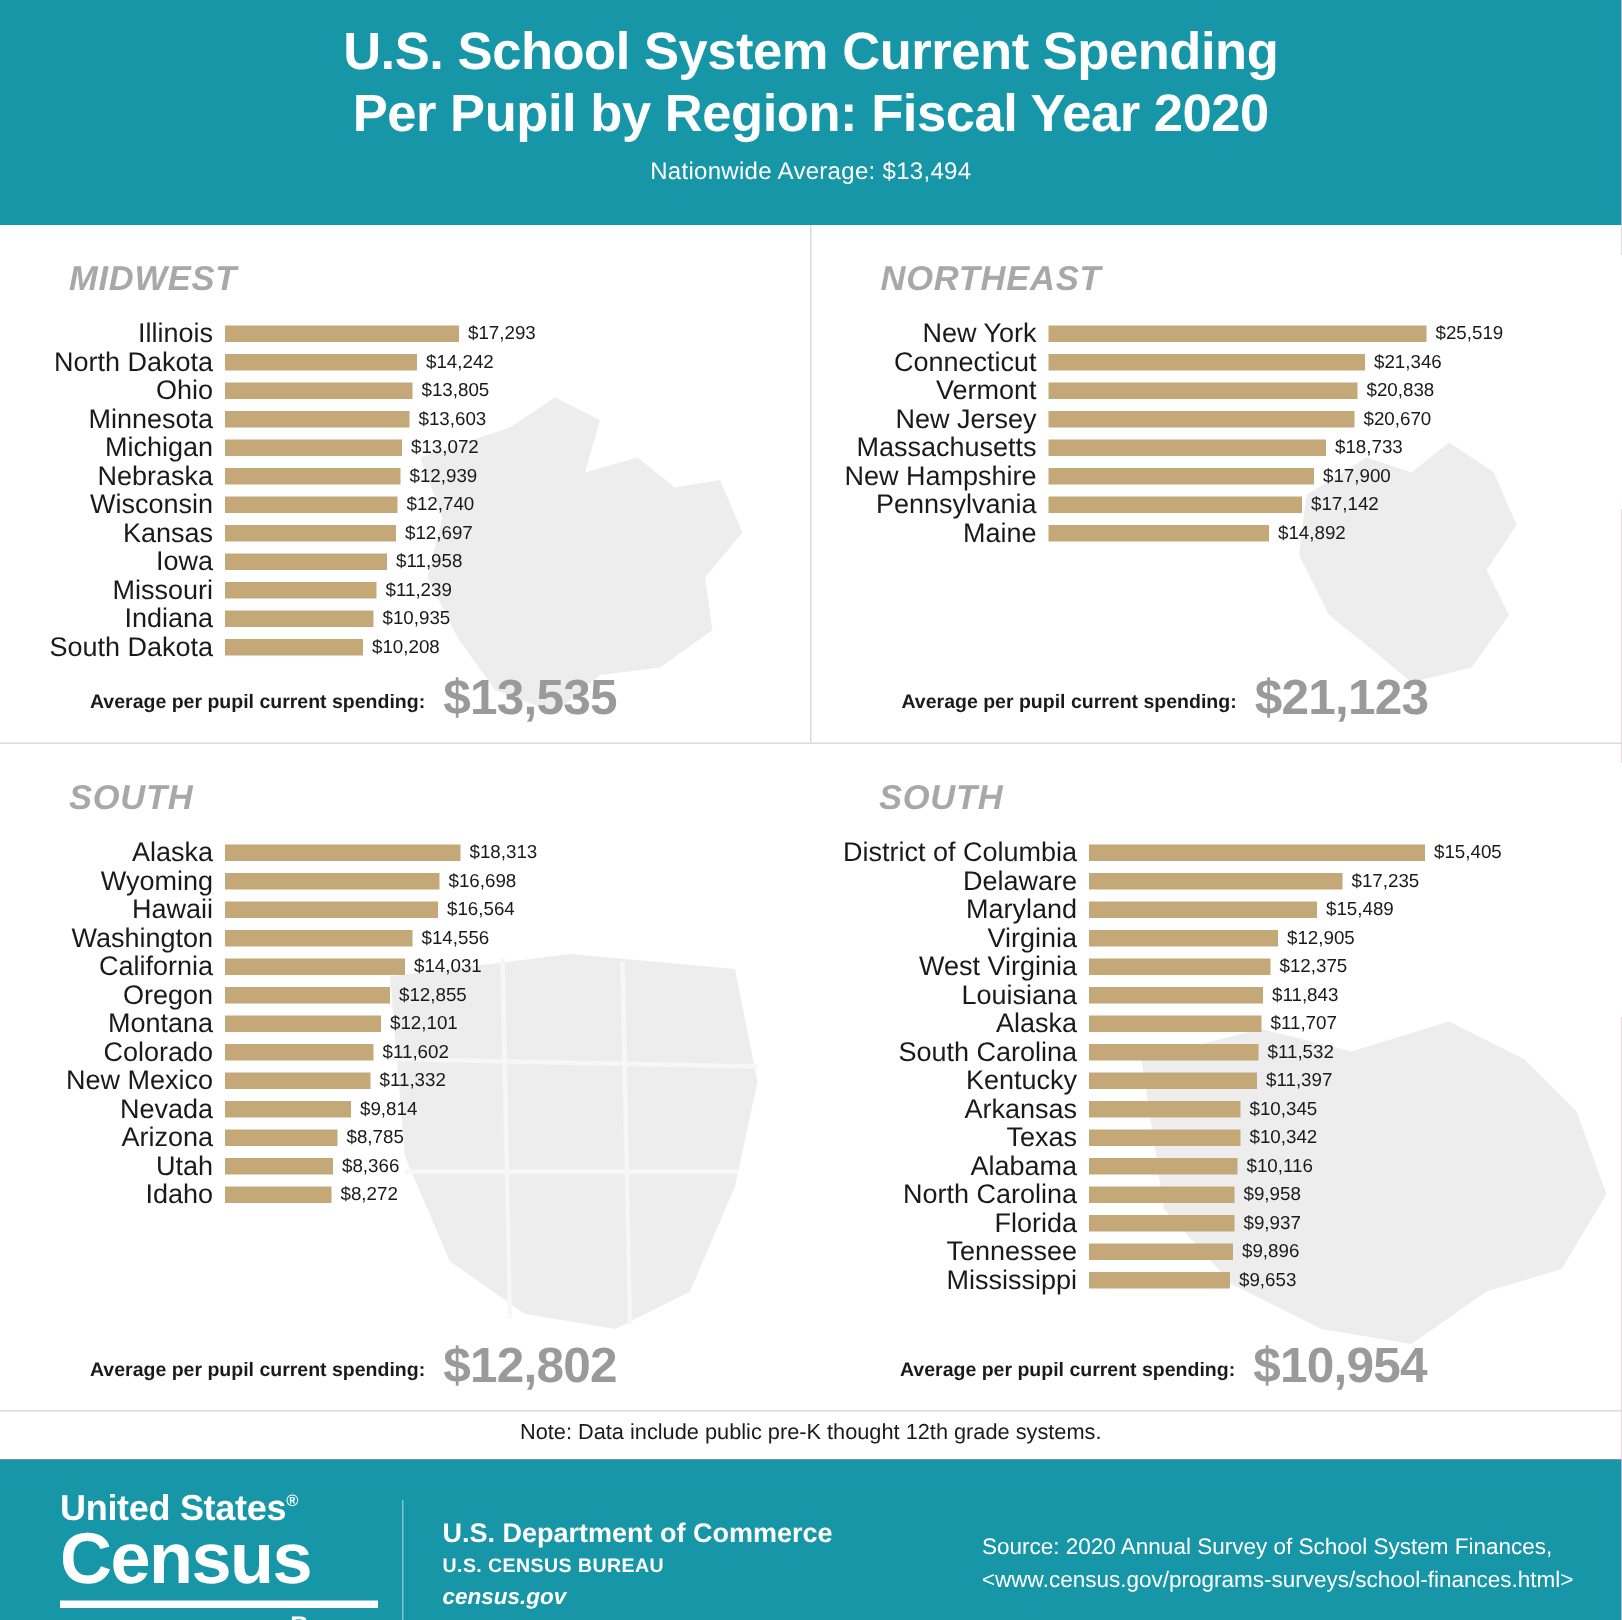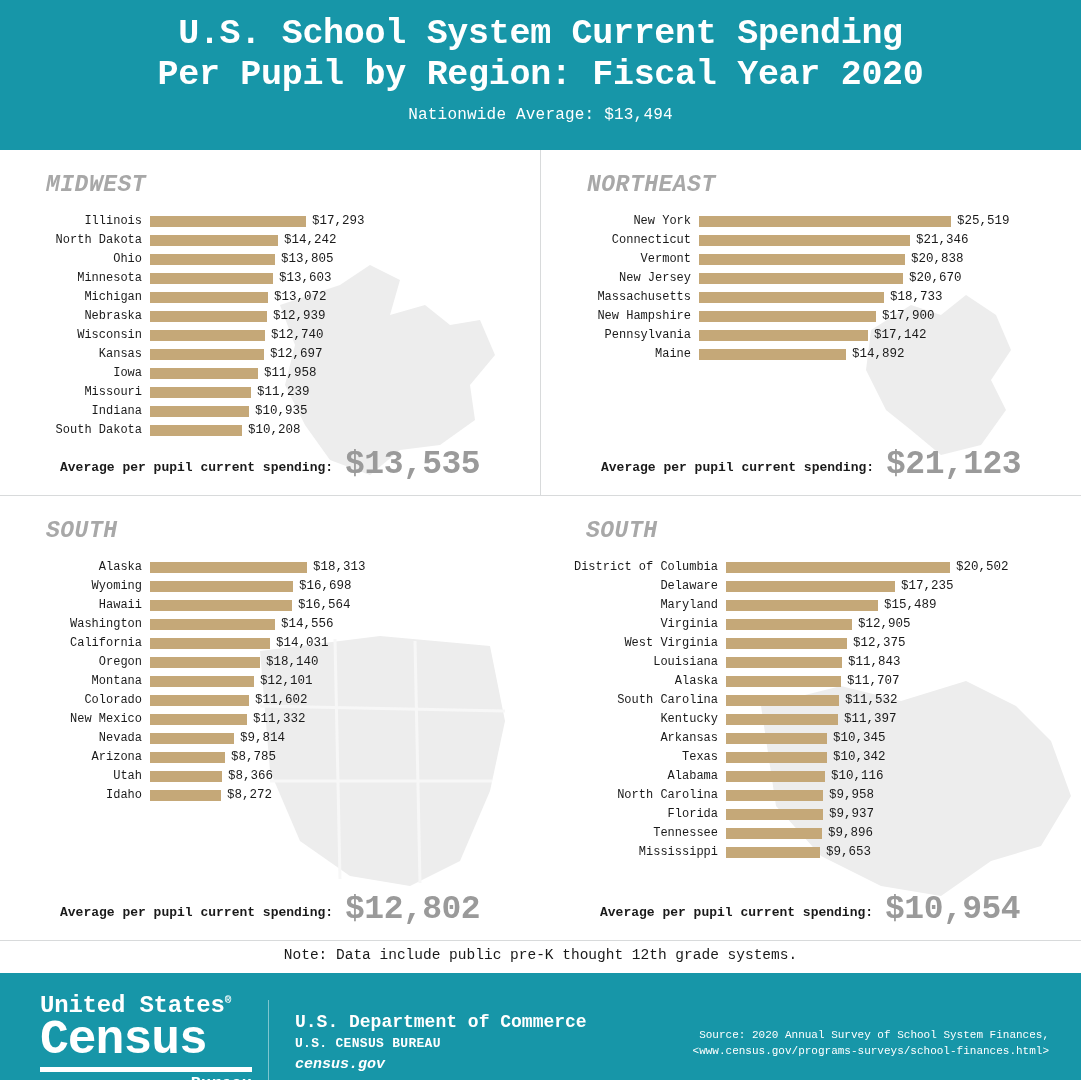--- a/index.html
+++ b/index.html
@@ -7,21 +7,20 @@
     margin: 0; padding: 0;
     width: 1081px; height: 1080px;
     background: #ffffff;
     font-family: "Liberation Sans", sans-serif;
     overflow: hidden;
   }
   #page {
     position: relative;
     width: 1081px; height: 1080px;
     background: #be185d;
-    font-family: Liberation Mono, monospace;
   }
 
   
   .header {
     background: #1796a8;
     color: #ffffff;
     padding: 14px 20px 12px 20px;
     text-align: center;
     height: 150px;
   }
@@ -80,21 +79,21 @@
   .row {
     display: flex;
     align-items: center;
     height: 18px;
     margin-bottom: 1px;
   }
   .row .label {
     width: 132px;
     text-align: right;
     padding-right: 8px;
-    font-size: 12px;
+    font-size: 18px;
     color: #1a1a1a;
     white-space: nowrap;
   }
   .row .barwrap {
     position: relative;
     flex: 1;
     height: 11px;
     display: flex;
     align-items: center;
   }
@@ -195,22 +194,22 @@
     height: 86px;
     background: rgba(255,255,255,0.45);
     margin: 0 26px 0 14px;
   }
   .dept { line-height: 1.35; }
   .dept .d1 { font-size: 18px; font-weight: bold; }
   .dept .d2 { font-size: 13px; font-weight: bold; letter-spacing: 0.3px; }
   .dept .d3 { font-size: 15px; font-weight: bold; font-style: italic; margin-top: 3px; }
   .source {
     margin-left: auto;
-    text-align: right;
-    font-size: 11px;
+    text-align: left;
+    font-size: 15px;
     line-height: 1.5;
     padding-right: 10px;
   }
 </style>
 </head>
 <body>
 
 <div id="page">
 
   <div class="header">
@@ -439,21 +438,21 @@
             <span class="label">California</span>
             <span class="barwrap">
               <span class="bar" style="width:120px"></span>
               <span class="value">$14,031</span>
             </span>
           </div>
         <div class="row">
             <span class="label">Oregon</span>
             <span class="barwrap">
               <span class="bar" style="width:110px"></span>
-              <span class="value">$18,140</span>
+              <span class="value">$12,855</span>
             </span>
           </div>
         <div class="row">
             <span class="label">Montana</span>
             <span class="barwrap">
               <span class="bar" style="width:104px"></span>
               <span class="value">$12,101</span>
             </span>
           </div>
         <div class="row">
@@ -510,21 +509,21 @@
         <svg width="330" height="300" viewBox="0 0 330 300">
           <path fill="#ededed" d="M10 60 L90 40 L150 55 L215 35 L265 60 L300 95 L320 150 L290 200 L240 215 L190 250 L130 240 L70 210 L25 160 Z"></path>
         </svg>
       </div>
       <div class="region-title">SOUTH</div>
       <div class="rows">
         <div class="row">
             <span class="label">District of Columbia</span>
             <span class="barwrap">
               <span class="bar" style="width:224px"></span>
-              <span class="value">$20,502</span>
+              <span class="value">$15,405</span>
             </span>
           </div>
         <div class="row">
             <span class="label">Delaware</span>
             <span class="barwrap">
               <span class="bar" style="width:169px"></span>
               <span class="value">$17,235</span>
             </span>
           </div>
         <div class="row">

